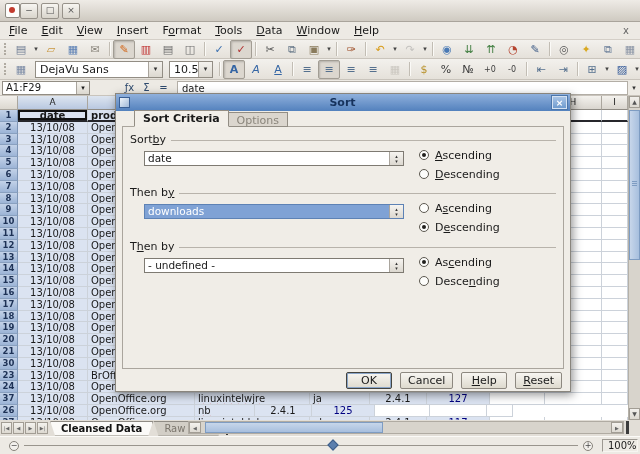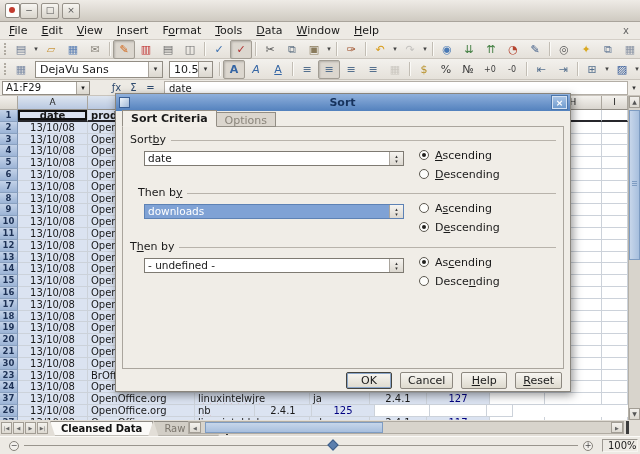--- a/index.html
+++ b/index.html
@@ -104,21 +104,21 @@
   #zoom-track{flex:1;height:1px;background:#99958d;position:relative;}
   #zoom-thumb{position:absolute;left:55%;top:-4px;width:8px;height:8px;background:#5b7fad;border:1px solid #3f5f8a;transform:rotate(45deg);box-sizing:border-box;}
   
   #dialog{position:absolute;left:115px;top:93px;width:456px;height:299px;background:#F0EDE7;
     border:1px solid #89857d;box-shadow:2px 3px 9px rgba(0,0,0,.42);box-sizing:border-box;z-index:10;}
   #dlg-titlebar{height:17px;background:linear-gradient(#8FB0DC,#5381BD);display:flex;align-items:center;padding:0 3px;}
   #dlg-icon{width:11px;height:11px;background:linear-gradient(135deg,#eef4fa,#9fb8d8);border:1px solid #3a5f94;margin-right:3px;box-sizing:border-box;flex:0 0 auto;}
   #dlg-title{flex:1;text-align:center;font-weight:bold;font-size:11px;color:#16325c;}
   #dlg-close{width:15px;height:13px;background:linear-gradient(#a8c4e6,#6f9bce);border:1px solid #d5e2f2;outline:1px solid #4b76ab;
     font-size:9px;line-height:12px;text-align:center;color:#fff;font-weight:bold;box-sizing:border-box;flex:0 0 auto;}
-  #dlg-tabs{position:absolute;left:6px;top:16px;display:flex;align-items:flex-end;height:17px;z-index:3;}
+  #dlg-tabs{position:absolute;left:18px;top:16px;display:flex;align-items:flex-end;height:17px;z-index:3;}
   .dlg-tab{padding:1px 8px 1px;font-size:11px;border:1px solid #928d84;box-sizing:border-box;}
   .dlg-tab.active{background:#F2EFE9;font-weight:bold;height:17px;border-bottom-color:#F2EFE9;}
   .dlg-tab.inactive{background:#DBD6CE;color:#8a857b;height:15px;border-left:none;}
   #dlg-frame{position:absolute;left:6px;right:6px;top:32px;height:243px;border:1px solid #aaa59d;box-sizing:border-box;}
   .dlg-labelrow{position:absolute;left:14px;right:14px;display:flex;align-items:center;font-size:11px;height:12px;}
   .dlg-line{flex:1;height:1px;background:#b8b3ab;margin-left:5px;margin-top:2px;}
   .dlg-combo{position:absolute;left:28px;width:260px;height:15px;background:#fff;border:1px solid #7e7a72;display:flex;box-sizing:border-box;}
   .dlg-combo .txt{flex:1;font-size:10.5px;line-height:13px;padding:0 3px;white-space:nowrap;overflow:hidden;}
   .dlg-combo.sel{background:#7FA2D5;border-color:#5d82b5;}
   .dlg-combo.sel .txt{color:#fff;}
@@ -318,21 +318,21 @@
     </div>
     <span class="dd">▾</span>
   </div>
 
 <div id="formulabar">
   <div id="namebox">
     <span id="namebox-text">A1:F29</span>
     <span id="namebox-btn">▾</span>
   </div>
   <span style="width:18px;"></span>
-  <span id="fb-buttons" style="display:flex;">
+  <span id="fb-buttons" style="display:flex;margin-left:13px;">
       <span class="fb-btn">ƒx</span>
       <span class="fb-btn">Σ</span>
       <span class="fb-btn">=</span>
     </span>
   <div id="formula-input">date</div>
   <span id="fb-expand">▾</span>
 </div>
 
 <div id="grid">
   <div id="colheaders">
@@ -738,21 +738,21 @@
         </div>
       </div>
       <div class="radio-row" style="top: 55px;">
         <span class="radio checked"></span>
         <span><span></span><span class="u">A</span><span>scending</span></span>
       </div>
       <div class="radio-row" style="top: 74px;">
         <span class="radio"></span>
         <span><span></span><span class="u">D</span><span>escending</span></span>
       </div>
-      <div class="dlg-labelrow" style="top: 92px; margin-left: 8px;">
+      <div class="dlg-labelrow" style="top: 92px;">
         <span>Then b</span>
         <span class="u">y</span>
         <span></span>
         <div class="dlg-line"></div>
       </div>
       <div class="dlg-combo sel" style="top: 110px;">
         <span class="txt">downloads</span>
         <div class="dlg-spin">
           <span>▴</span>
           <span>▾</span>

